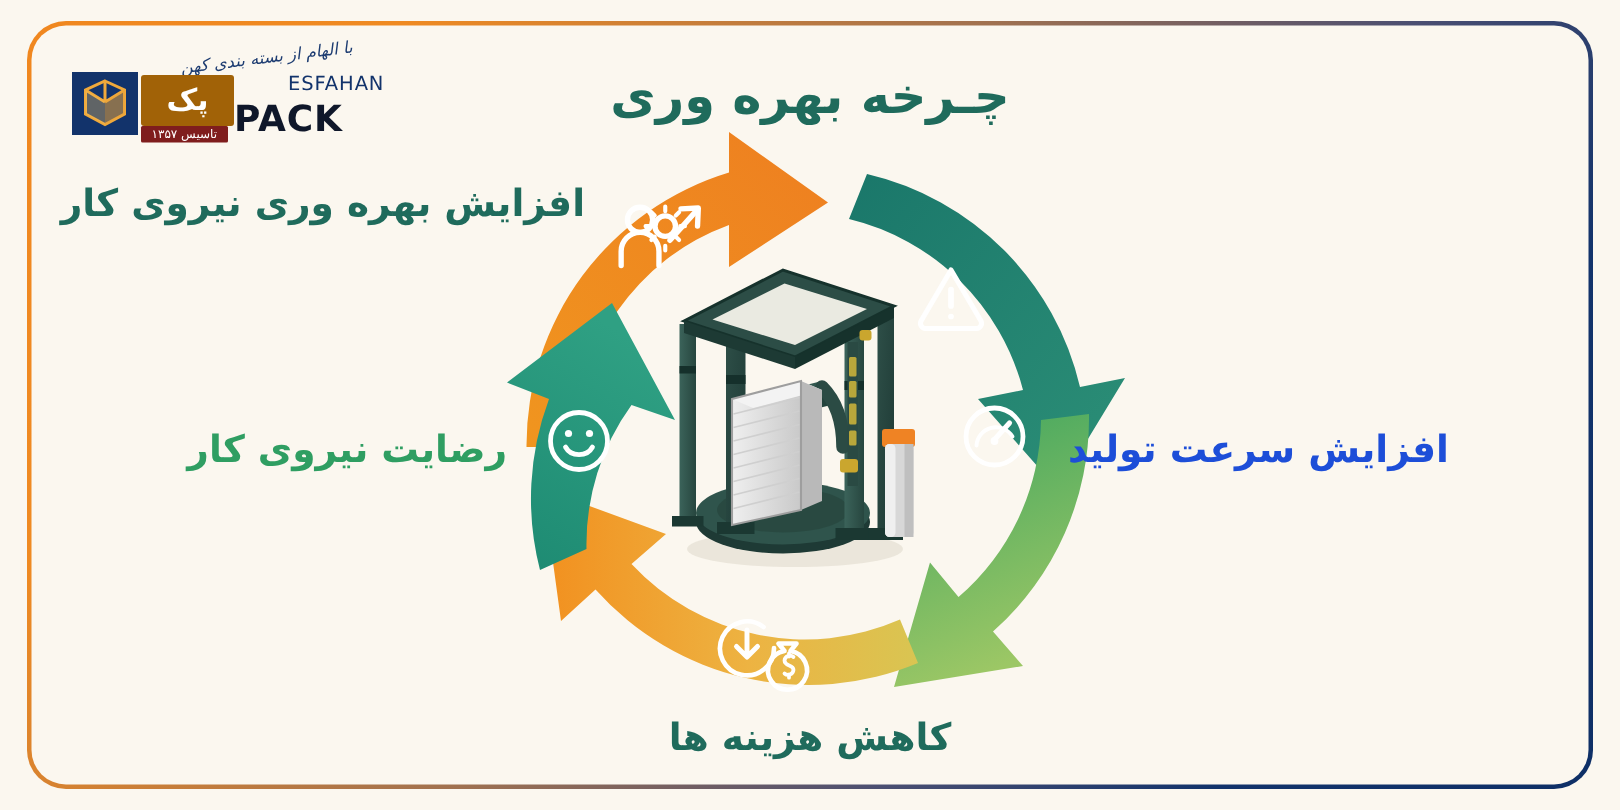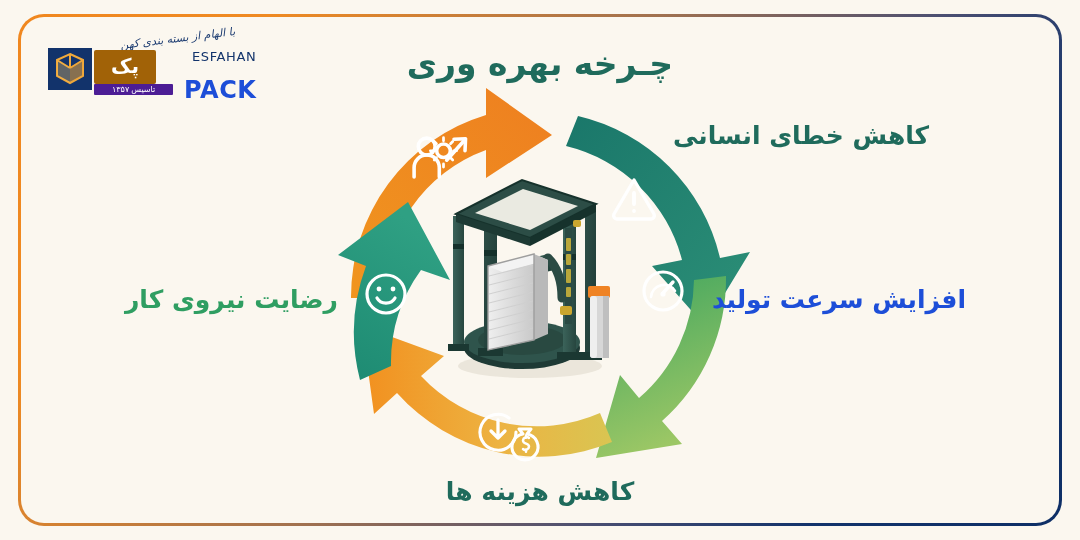--- a/index.html
+++ b/index.html
@@ -47,33 +47,33 @@
     width:62px; height:34px;
     background:#a16207; border-radius:2px;
     display:flex; align-items:center; justify-content:center;
   }
   .logo-badge span{
     color:#ffffff; font-size:20px; font-weight:bold; line-height:1;
     padding-bottom:3px;
   }
   .logo-est{
     position:absolute; left:46px; top:50px;
-    background:#4c1d95; color:#fff;
-    font-size:8px; padding:1px 18px; border-radius:1px;
-    letter-spacing:.4px; white-space:nowrap;font-family:Liberation Serif, serif;
+    background:#7f1d1d; color:#fff;
+    font-size:8px; padding:1px 7px; border-radius:1px;
+    letter-spacing:.4px; white-space:nowrap;
   }
   .logo-esfahan{
     position:absolute; left:108px; top:16px;
     color:#12336b; font-size:13px; font-weight:normal;
     letter-spacing:.6px; line-height:1; direction:ltr;margin-left:36px;
   }
   .logo-pack{
-    position:absolute; left:108px; top:44px;
-    color:#1d4ed8; font-size:24px; font-weight:bold;
-    letter-spacing:.6px; line-height:1; direction:ltr;margin-left:28px;
+    position:absolute; left:108px; top:33px;
+    color:#0f172a; font-size:24px; font-weight:bold;
+    letter-spacing:.6px; line-height:1; direction:ltr;
   }
 
   
   #title{
     position:absolute; left:0; top:44px; width:1080px;
     text-align:center;
     color:#1f6b5c; font-size:33px; font-weight:bold;
     letter-spacing:0px;
   }
 
@@ -336,22 +336,22 @@
       <path d="M59 136 L103 125"></path>
         <path d="M59 145 L103 134"></path>
       <path d="M59 154 L103 143"></path>
         <path d="M59 163 L103 152"></path>
       <path d="M59 172 L103 161"></path>
         <path d="M59 181 L103 170"></path>
     </g>
     <path d="M58 108 L104 96 L104 182 L58 192 Z" fill="none" stroke="#9e9e9e" stroke-width="1.4"></path>
   </svg>
 
-
-  <div class="label" id="lbl-human-error">کاهش خطای انسانی</div>
+  <div class="label" id="lbl-workforce-productivity">افزایش بهره وری نیروی کار</div>
+
 
   <div class="label" id="lbl-production-speed">افزایش سرعت تولید</div>
 
   <div class="label" id="lbl-workforce-satisfaction">رضایت نیروی کار</div>
 
   <div class="label" id="lbl-cost-reduction">کاهش هزینه ها</div>
 
 </div>
 
 </body></html>

